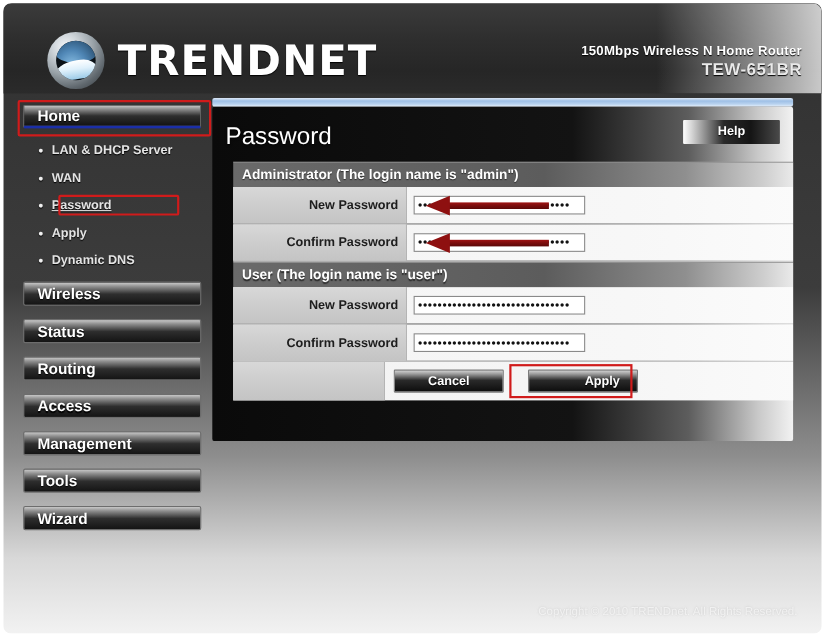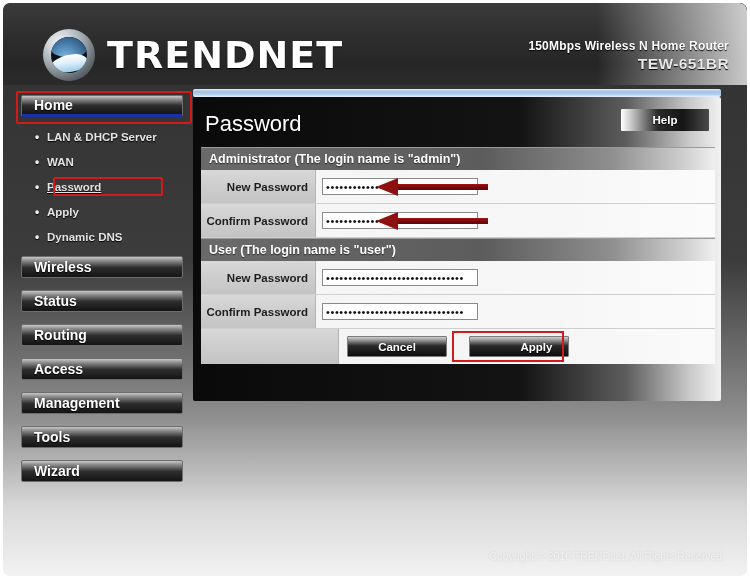--- a/index.html
+++ b/index.html
@@ -91,34 +91,34 @@
     position:absolute;left:12px;top:14px;font-size:22px;color:#ffffff;
     text-shadow:0 1px 2px #000;font-weight:normal;
   }
   #help-btn{
     position:absolute;right:12px;top:12px;width:88px;height:22px;
     background:linear-gradient(to right,#ffffff 0%,#d0d0d0 10%,#2a2a2a 42%,#151515 70%,#4a4a4a 100%);
     display:flex;align-items:center;justify-content:center;border-radius:1px;
   }
   #help-btn span{font-size:11.5px;font-weight:bold;color:#ffffff;text-shadow:0 1px 1px #000;}
 
-  #form-area{position:absolute;left:8px;top:50px;width:514px;}
+  #form-area{position:absolute;left:19px;top:50px;width:514px;}
   .sec-head{
     height:22px;display:flex;align-items:center;
     background:linear-gradient(to right,#6a6a6a 0%,#5c5c5c 55%,#8f8f8f 80%,#cfcfcf 94%,#efefef 100%);
     border-top:1px solid #9a9a9a;
   }
   .sec-head span{margin-left:8px;font-size:12.5px;font-weight:bold;color:#ffffff;text-shadow:0 1px 1px #2a2a2a;}
   .frow{
     height:33px;display:flex;align-items:center;
     background:linear-gradient(to right,#f4f4f4 0%,#f7f7f7 70%,#fbfbfb 100%);
     border-bottom:1px solid #cfcfcf;position:relative;
   }
   .flabel{
-    width:115px;height:33px;box-sizing:border-box;
+    width:158px;height:33px;box-sizing:border-box;
     background:linear-gradient(to bottom,#d8d8d8 0%,#cdcdcd 50%,#c4c4c4 100%);
     border-right:1px solid #b4b4b4;
     display:flex;align-items:center;justify-content:flex-end;
     padding-right:7px;
   }
   .flabel span{font-size:11.5px;font-weight:bold;color:#1d1d1d;}
   .pwd-input{
     margin-left:6px;width:156px;height:17px;box-sizing:border-box;
     background:#ffffff;border:1px solid #8a8a8a;
     font-size:11px;color:#111;letter-spacing:.6px;

